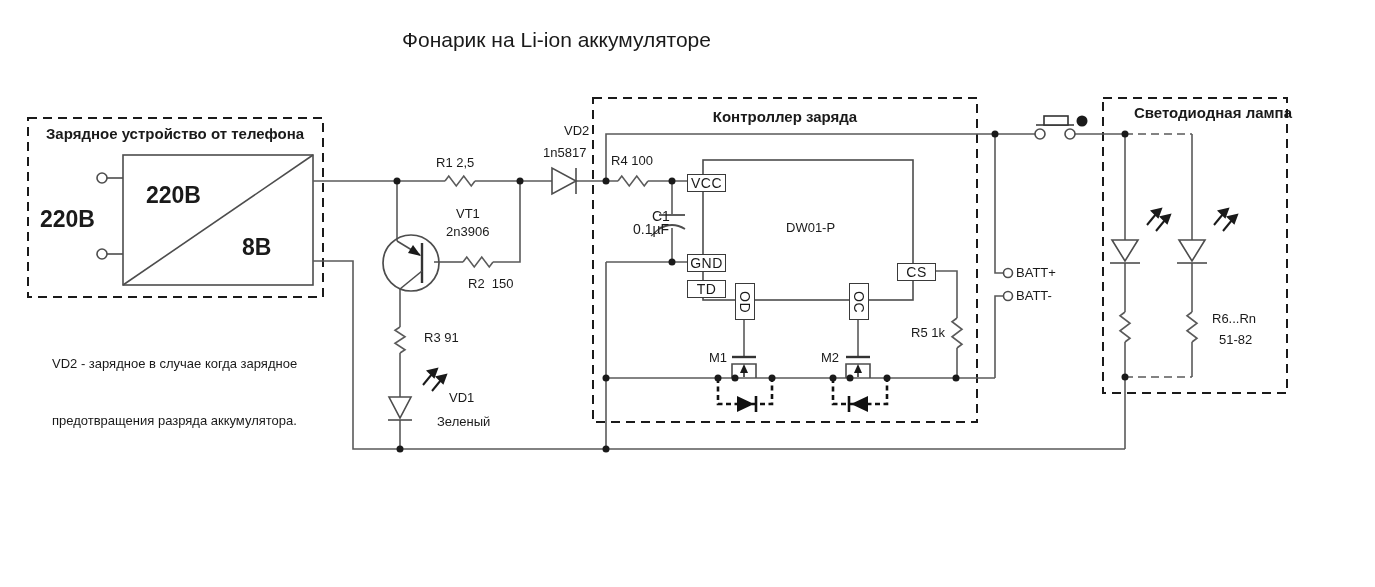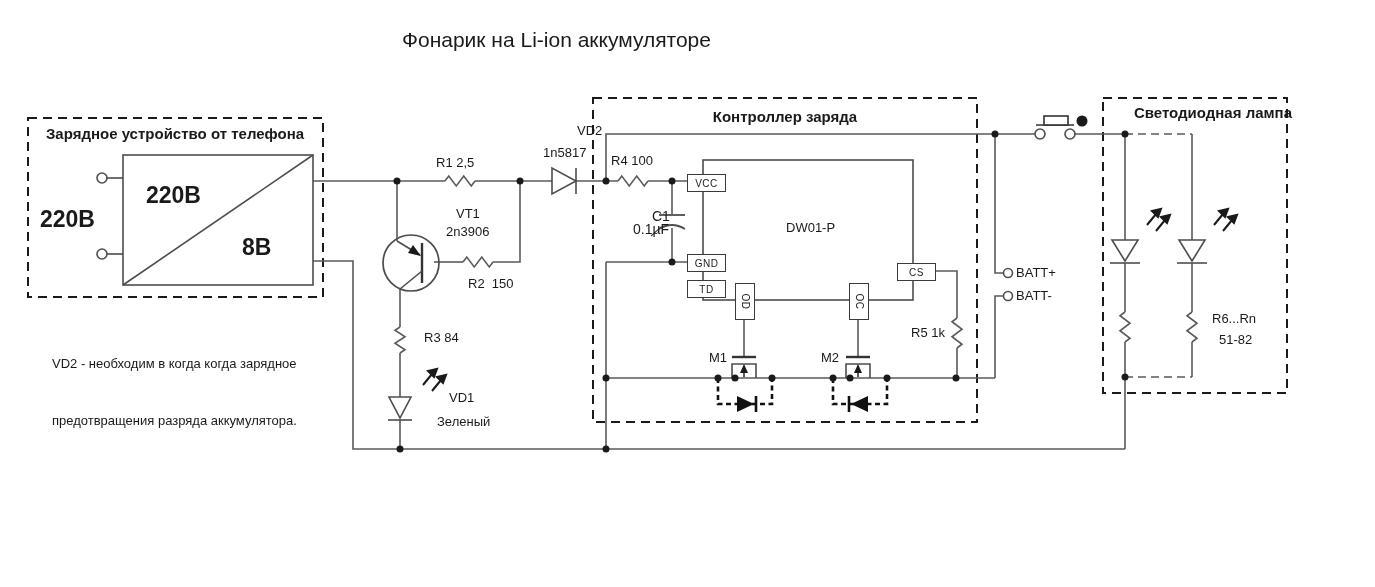--- a/index.html
+++ b/index.html
@@ -6,21 +6,21 @@
   #canvas{position:relative;width:1375px;height:587px;background:#ffffff;overflow:hidden;
           font-family:"Liberation Sans", sans-serif;color:#1a1a1a;}
   #schematic{position:absolute;left:0;top:0;}
   .lbl{position:absolute;white-space:pre;color:#1a1a1a;font-size:13px;line-height:1.15;}
   .title{font-size:21px;}
   .boxtitle{font-weight:bold;font-size:15px;text-align:center;}
   .big{font-weight:bold;font-size:23px;}
   .small{font-size:14px;text-align:center;}
   .note{font-size:13px;line-height:19px;}
   .pinbox{position:absolute;background:#fff;border:1.5px solid #3a3a3a;display:flex;
-          align-items:center;justify-content:center;font-size:10px;letter-spacing:.5px;}
+          align-items:center;justify-content:center;font-size:14px;letter-spacing:.5px;}
   .rot span{display:block;transform:rotate(90deg);}
 </style>
 </head>
 <body>
 
 <div id="canvas">
 
   <svg id="schematic" width="1375" height="587" viewBox="0 0 1375 587">
     <defs>
       <g id="emit" stroke="#1a1a1a" stroke-width="2" fill="#1a1a1a">
@@ -198,32 +198,32 @@
     </g>
   </svg>
 
   <div class="lbl boxtitle" style="left:30px;top:125px;width:290px;">Зарядное устройство от телефона</div>
 
   <div class="lbl title" style="left:402px;top:28px;">Фонарик на Li-ion аккумуляторе</div>
   <div class="lbl big" style="left:40px;top:206px;">220В</div>
   <div class="lbl big" style="left:146px;top:182px;">220В</div>
   <div class="lbl big" style="left:242px;top:234px;">8В</div>
   <div class="lbl note" style="left:52px;top:316px;">
-    <div>VD2 - необходим в когда когда зарядное</div>
+    <div>VD2 - зарядное в случае когда зарядное</div>
     <div>предотвращения разряда аккумулятора.</div>
   </div>
 
   <div class="lbl" style="left:436px;top:156px;">R1 2,5</div>
   <div class="lbl" style="left:456px;top:207px;">VT1</div>
   <div class="lbl" style="left:446px;top:225px;">2n3906</div>
   <div class="lbl" style="left:468px;top:277px;">R2  150</div>
-  <div class="lbl" style="left:424px;top:331px;">R3 84</div>
+  <div class="lbl" style="left:424px;top:331px;">R3 91</div>
   <div class="lbl" style="left:449px;top:391px;">VD1</div>
   <div class="lbl" style="left:437px;top:415px;">Зеленый</div>
-  <div class="lbl" style="left:577px;top:124px;">VD2</div>
+  <div class="lbl" style="left:564px;top:124px;">VD2</div>
   <div class="lbl" style="left:543px;top:146px;">1n5817</div>
 
   <div class="lbl boxtitle" style="left:593px;top:108px;width:384px;">Контроллер заряда</div>
   <div class="lbl" style="left:611px;top:154px;">R4 100</div>
   <div class="lbl small" style="left:652px;top:208px;">C1</div>
   <div class="lbl small" style="left:633px;top:221px;">0.1µF</div>
   <div class="lbl" style="left:786px;top:221px;">DW01-P</div>
   <div class="lbl" style="left:709px;top:351px;">M1</div>
   <div class="lbl" style="left:821px;top:351px;">M2</div>
   <div class="lbl" style="left:911px;top:326px;">R5 1k</div>

